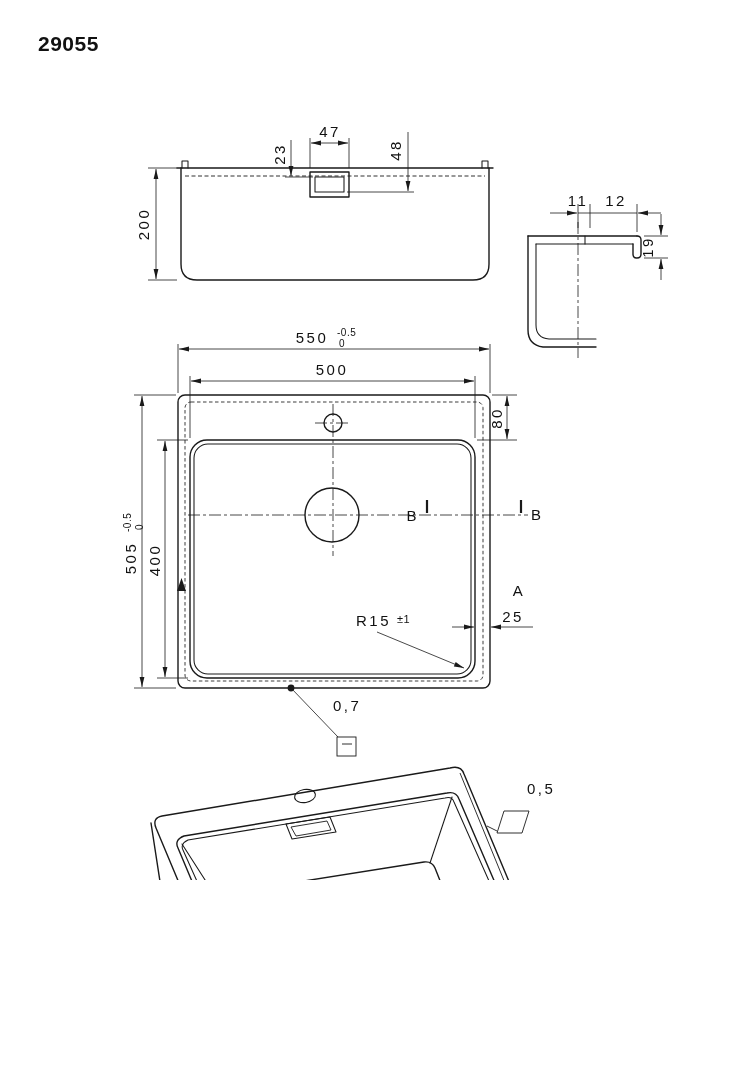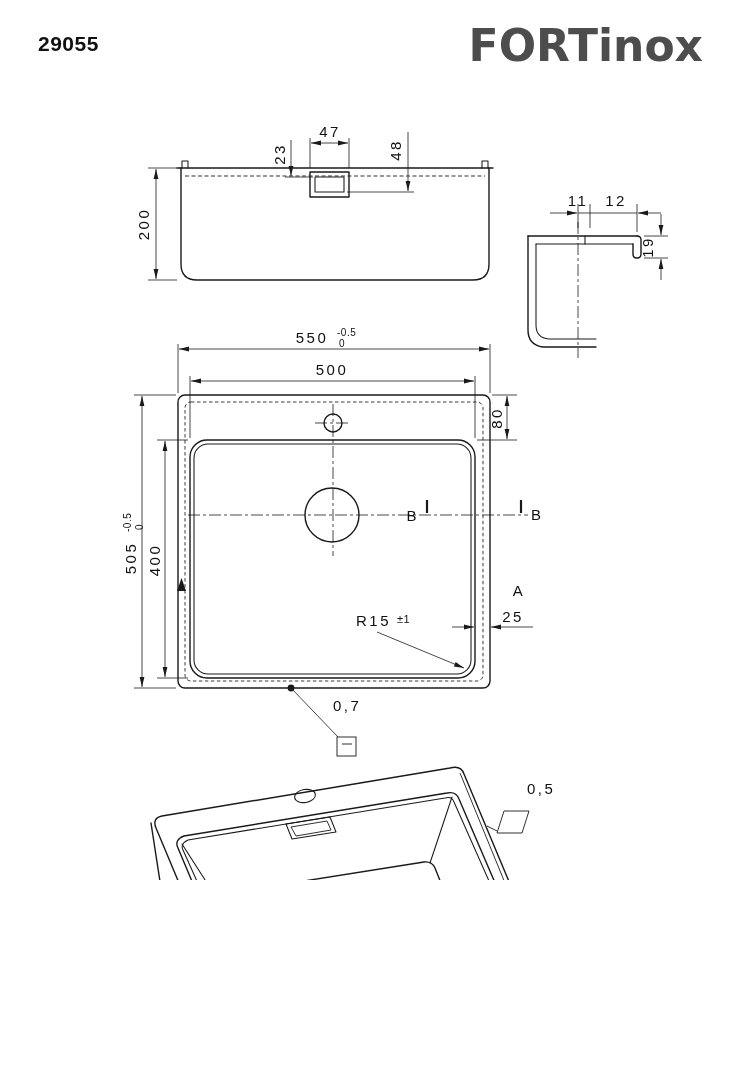--- a/index.html
+++ b/index.html
@@ -21,21 +21,20 @@
   .dtxt{font-family:"Liberation Sans", sans-serif;font-size:15px;letter-spacing:2.5px;fill:#111;}
   .dtxt-sm{font-family:"Liberation Sans", sans-serif;font-size:10px;letter-spacing:0.5px;fill:#111;}
   .dtxt-md{font-family:"Liberation Sans", sans-serif;font-size:11px;letter-spacing:0.5px;fill:#111;}
 </style>
 </head>
 <body>
 
 <div class="page">
 
   <div class="part-number">29055</div>
-  <div class="brand">FORTinox</div>
 
   <svg width="743" height="1077" viewBox="0 0 743 1077">
     <defs>
       <marker id="arr" markerUnits="userSpaceOnUse" markerWidth="12" markerHeight="12" viewBox="0 0 12 12" refX="11" refY="6" orient="auto-start-reverse">
         <path d="M1,3.6 L11,6 L1,8.4 Z" fill="#1a1a1a"></path>
       </marker>
     </defs>
 
     <g>
       <line class="obj" x1="177" y1="168" x2="493" y2="168"></line>

